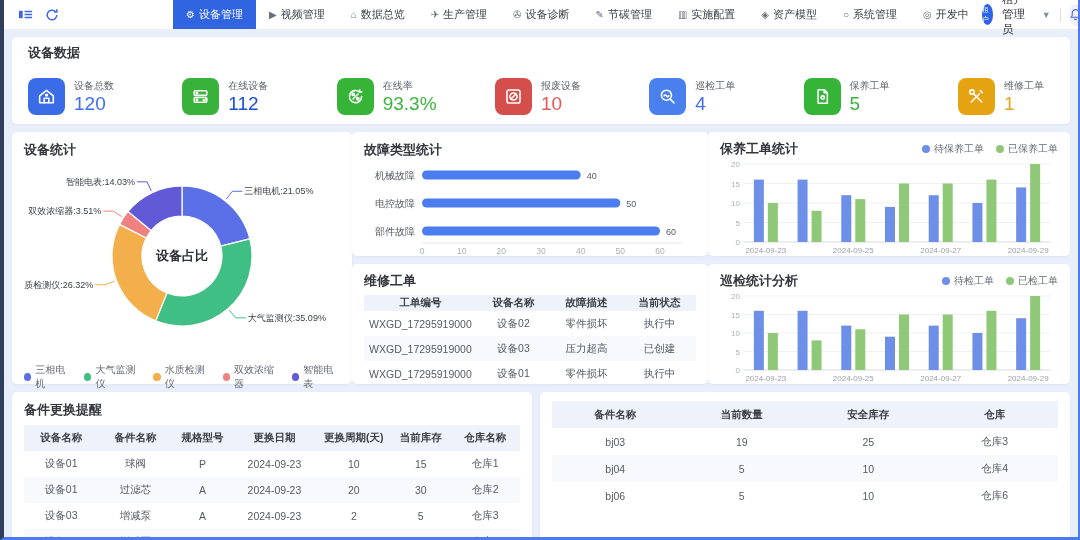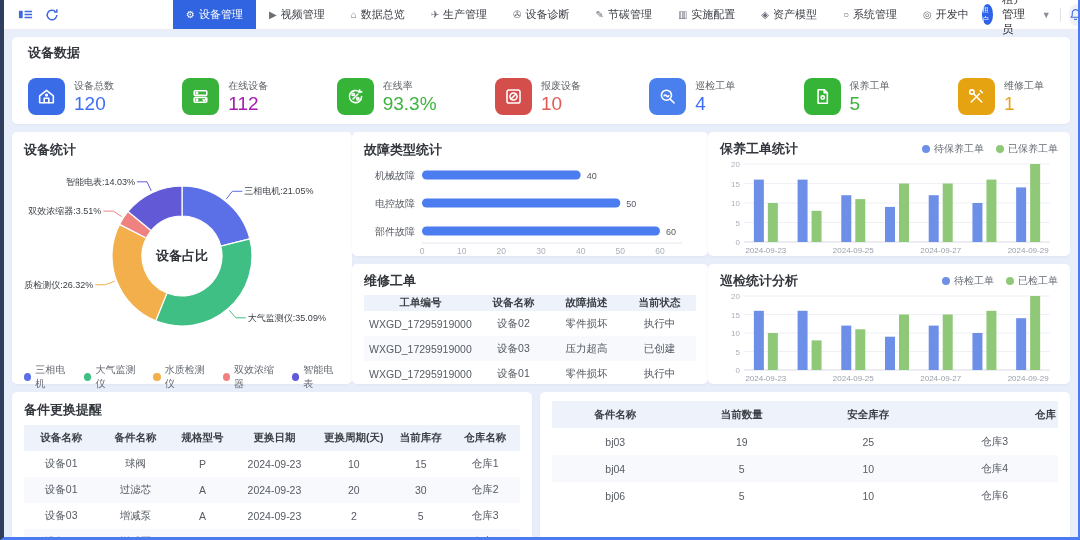--- a/index.html
+++ b/index.html
@@ -157,21 +157,21 @@
        <svg width="21" height="21" viewBox="0 0 20 20" fill="none" stroke="#fff" stroke-width="1.5" stroke-linecap="round" stroke-linejoin="round">
             <rect x="4" y="4.5" width="12" height="4.4" rx="1"></rect>
             <rect x="4" y="11" width="12" height="4.4" rx="1"></rect>
             <circle cx="6.6" cy="6.7" r="0.7"></circle>
             <circle cx="6.6" cy="13.2" r="0.7"></circle>
             <path d="M12.5 13.2l1 1 1.8-1.9"></path>
           </svg>
      </span>
      <span>
           <div class="lab">在线设备</div>
-     <div class="val" style="color:#a21caf">112</div>
+     <div class="val" style="color:#1d4ed8">112</div>
         </span>
       </div>
       <div class="stat">
         <span class="sticon" style="background:linear-gradient(135deg,#35b437 0%,#35b437 100%)">
        <svg width="21" height="21" viewBox="0 0 20 20" fill="none" stroke="#fff" stroke-width="1.5" stroke-linecap="round" stroke-linejoin="round">
             <path d="M15.8 10a5.8 5.8 0 1 1-2.2-4.5"></path>
             <path d="M14 3.6l-0.3 2.4 2.3-0.4"></path>
             <path d="M7.6 12.4l4.8-4.8"></path>
             <circle cx="7.8" cy="8" r="1.1"></circle>
             <circle cx="12.2" cy="12.2" r="1.1"></circle>
@@ -490,21 +490,21 @@
         </tbody>
       </table>
   </div>
   <div class="card p-stock">
     <table>
         <thead>
           <tr>
             <th style="width: 25%;">备件名称</th>
             <th style="width: 25%;">当前数量</th>
             <th style="width: 25%;">安全库存</th>
-            <th style="width: 25%; text-align: right;">仓库</th>
+            <th style="width: 25%;">仓库</th>
           </tr>
         </thead>
         <tbody>
           <tr>
             <td>bj03</td>
             <td>19</td>
             <td>25</td>
             <td>仓库3</td>
           </tr>
           <tr>

